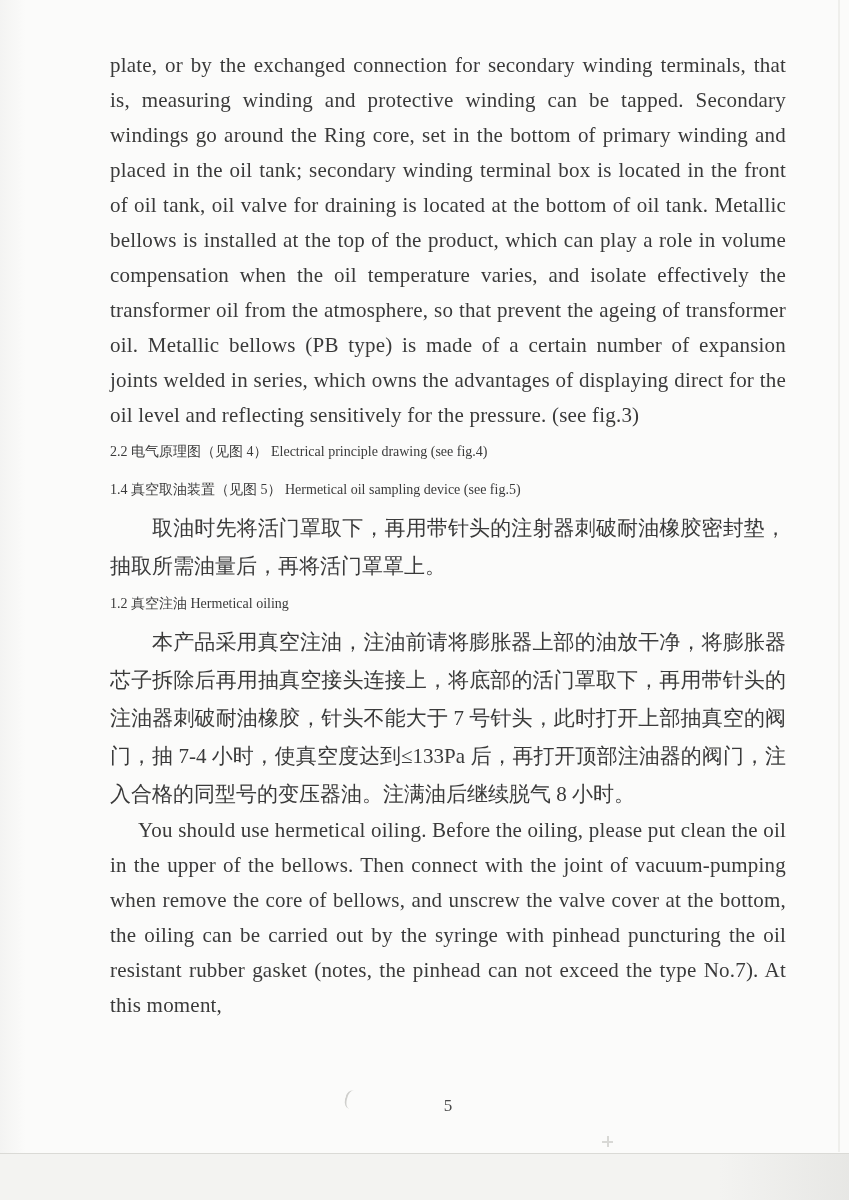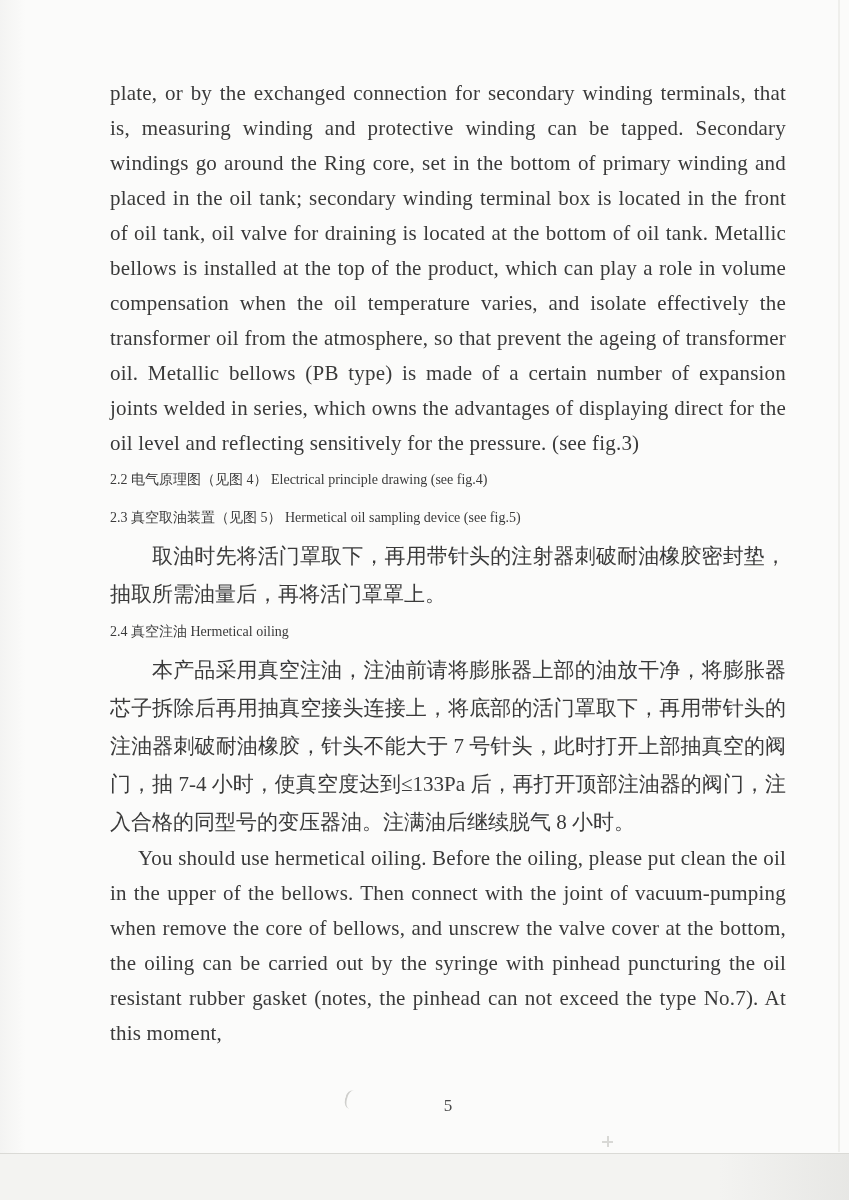--- a/index.html
+++ b/index.html
@@ -23,21 +23,20 @@
     left: 0; top: 0; bottom: 0;
     width: 26px;
     background: linear-gradient(90deg, rgba(190,190,186,0.12), rgba(190,190,186,0));
     pointer-events: none;
   }
   .content {
     position: absolute;
     left: 110px;
     top: 48px;
     width: 676px;
-    margin-top: 28px;
   }
   .content p { margin: 0; }
   .en {
     font-size: 21px;
     line-height: 35px;
     text-align: justify;
     letter-spacing: 0.2px;
   }
   .indent { text-indent: 28px; }
   .zh {
@@ -123,23 +122,23 @@
   }
 </style>
 </head>
 <body>
 
 <div class="page">
 
   <div class="content">
     <p class="en">plate, or by the exchanged connection for secondary winding terminals, that is, measuring winding and protective winding can be tapped. Secondary windings go around the Ring core, set in the bottom of primary winding and placed in the oil tank; secondary winding terminal box is located in the front of oil tank, oil valve for draining is located at the bottom of oil tank. Metallic bellows is installed at the top of the product, which can play a role in volume compensation when the oil temperature varies, and isolate effectively the transformer oil from the atmosphere, so that prevent the ageing of transformer oil. Metallic bellows (PB type) is made of a certain number of expansion joints welded in series, which owns the advantages of displaying direct for the oil level and reflecting sensitively for the pressure. (see fig.3)</p>
     <p class="heading">2.2 电气原理图（见图 4）  Electrical principle drawing (see fig.4)</p>
-    <p class="heading">2.3 真空取油装置（见图 5）  Hermetical oil sampling device (see fig.5)</p>
+    <p class="heading">1.4 真空取油装置（见图 5）  Hermetical oil sampling device (see fig.5)</p>
     <p class="zh">取油时先将活门罩取下，再用带针头的注射器刺破耐油橡胶密封垫，抽取所需油量后，再将活门罩罩上。</p>
-    <p class="heading">2.4 真空注油  Hermetical oiling</p>
+    <p class="heading">1.2 真空注油  Hermetical oiling</p>
     <p class="zh">本产品采用真空注油，注油前请将膨胀器上部的油放干净，将膨胀器芯子拆除后再用抽真空接头连接上，将底部的活门罩取下，再用带针头的注油器刺破耐油橡胶，针头不能大于 7 号针头，此时打开上部抽真空的阀门，抽 7-4 小时，使真空度达到≤133Pa 后，再打开顶部注油器的阀门，注入合格的同型号的变压器油。注满油后继续脱气 8 小时。</p>
     <p class="en indent">You should use hermetical oiling. Before the oiling, please put clean the oil in the upper of the bellows. Then connect with the joint of vacuum-pumping when remove the core of bellows, and unscrew the valve cover at the bottom, the oiling can be carried out by the syringe with pinhead puncturing the oil resistant rubber gasket (notes, the pinhead can not exceed the type No.7). At this moment,</p>
   </div>
 
   <div class="page-number">5</div>
 
   <div class="pen-mark"></div>
   <div class="plus-mark"></div>
   <div class="scan-line-right"></div>
   <div class="bottom-band"></div>

